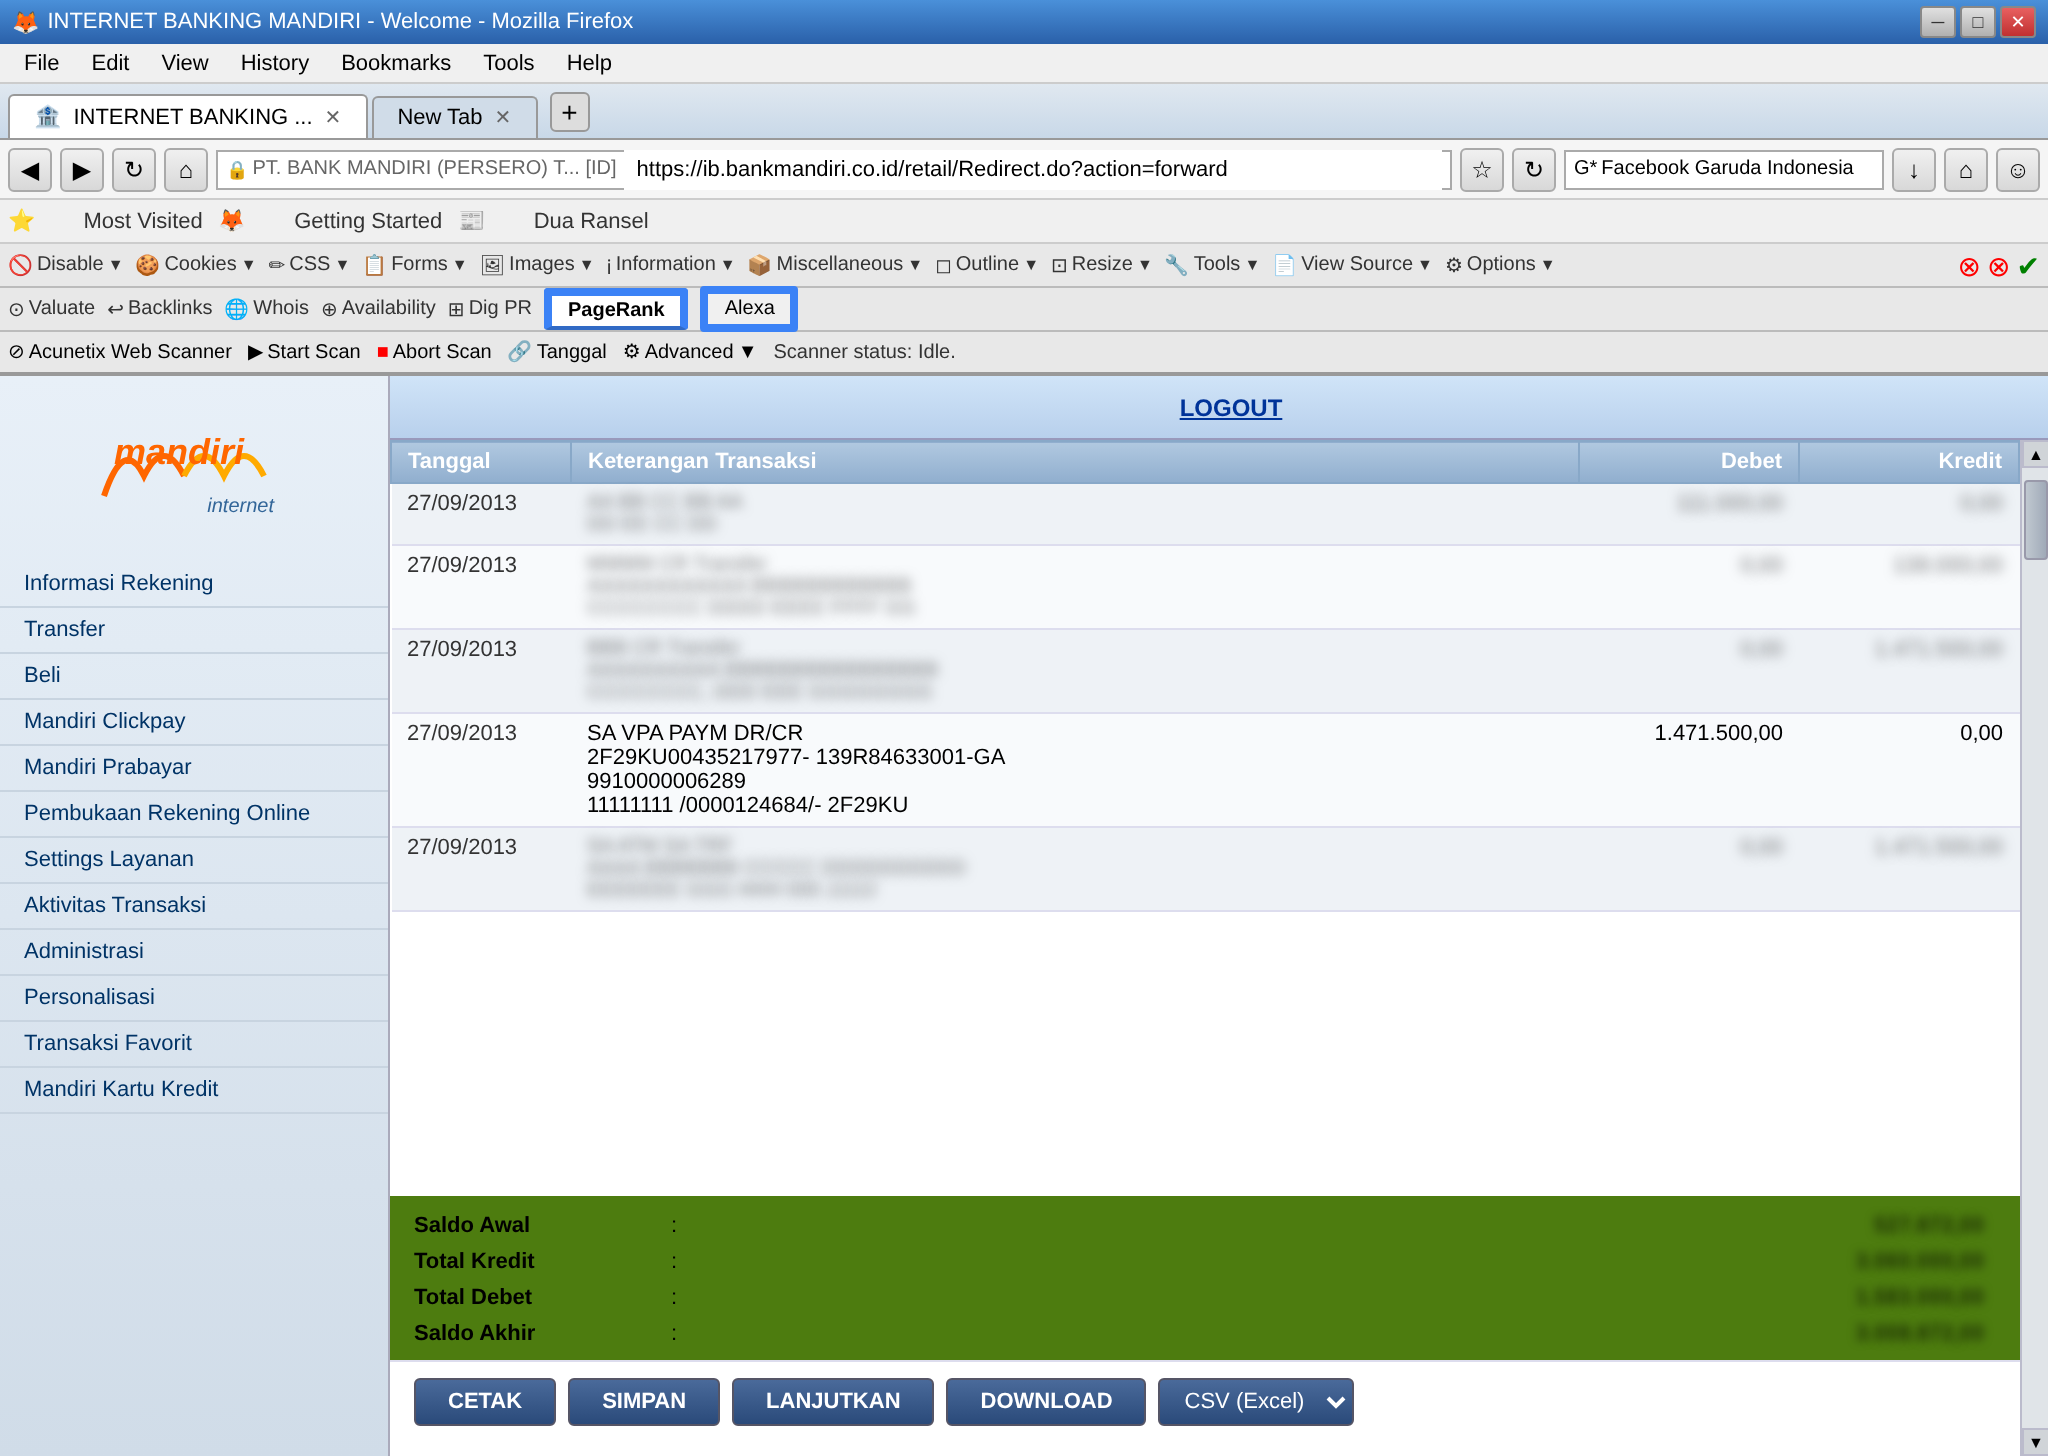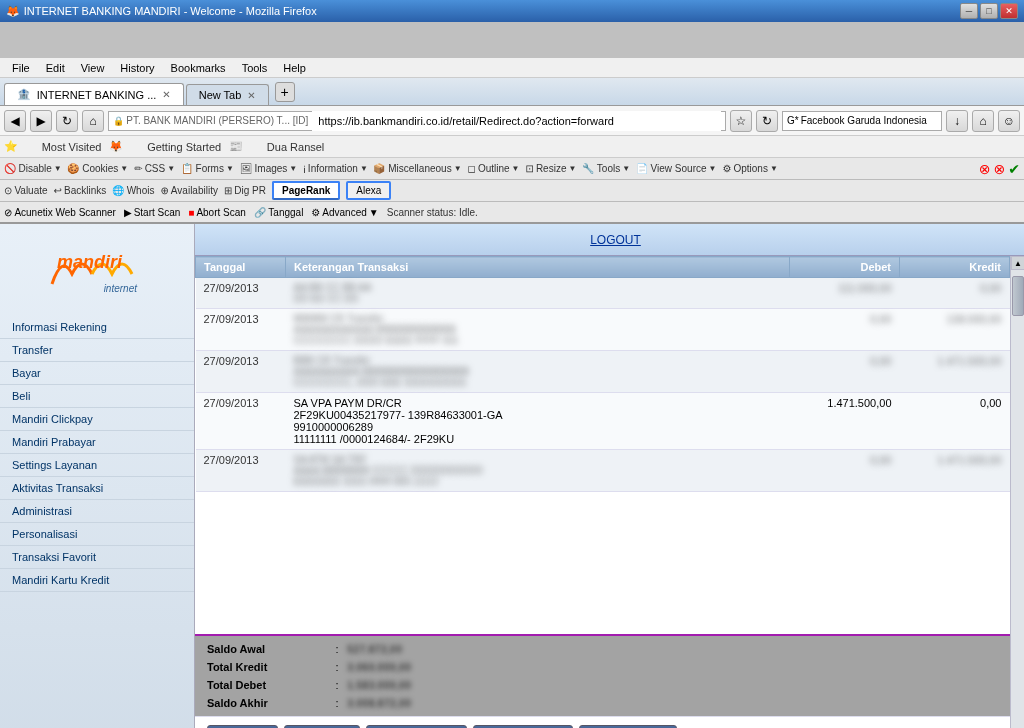--- a/index.html
+++ b/index.html
@@ -28,21 +28,20 @@
     .title-bar-btn.close { background: linear-gradient(to bottom, #e86060, #c03030); color: white; }
 
     
     .menu-bar {
       background: #f0f0f0;
       height: 20px;
       display: flex;
       align-items: center;
       padding: 0 4px;
       border-bottom: 1px solid #ccc;
-      margin-top: 36px;
     }
     .menu-item {
       padding: 2px 8px;
       font-size: 11px;
       cursor: pointer;
       color: #000;
     }
 
     
     .tab-bar {
@@ -141,21 +140,21 @@
       height: 22px;
       display: flex;
       align-items: center;
       padding: 0 4px;
       gap: 6px;
       border-bottom: 1px solid #bbb;
       font-size: 10px;
     }
     .tab-btn {
       padding: 2px 8px;
-      border: 2px solid #3b82f6;
+      border: 4px solid #3b82f6;
       background: #f0f0f0;
       font-size: 10px;
       cursor: pointer;
       border-radius: 2px;
     }
     .tab-btn.active { background: white; border-bottom: 2px solid #316ac5; font-weight: bold; }
 
     
     .scanner-toolbar {
       background: #e8e8e8;
@@ -214,21 +213,21 @@
       background: linear-gradient(to bottom, #d0e4f8, #b8d0ec);
       height: 32px;
       display: flex;
       align-items: center;
       justify-content: center;
       border-bottom: 1px solid #99b;
     }
     .logout-link {
       color: #003399;
       text-decoration: underline;
-      font-weight: normal;
+      font-weight: bold;
       font-size: 12px;
       cursor: pointer;
       padding-left: 12px;
     }
 
     
     .table-container {
       overflow-y: auto;
       height: calc(100% - 32px - 130px);
     }
@@ -255,33 +254,33 @@
     .blurred {
       color: transparent;
       text-shadow: 0 0 6px rgba(0,0,0,0.5);
       user-select: none;
     }
     .amount { text-align: right; }
     .date-cell { white-space: nowrap; color: #333; }
 
     
     .summary-section {
-      border-top: 2px solid #a21caf;
+      border-top: 2px solid #4d7c0f;
       padding: 4px 0;
-      background: #a3a3a3;
+      background: #4d7c0f;
     }
     .summary-row {
       display: flex;
       align-items: center;
       padding: 3px 12px;
       font-size: 11px;
     }
     .summary-label { font-weight: bold; width: 120px; }
     .summary-colon { width: 20px; text-align: center; }
-    .summary-value { flex: 1; font-weight: bold; padding-right: 20px; }
+    .summary-value { flex: 1; text-align: right; font-weight: bold; padding-right: 20px; }
     .blurred-val {
       color: transparent;
       text-shadow: 0 0 5px rgba(0,0,0,0.6);
     }
 
     
     .action-buttons {
       display: flex;
       gap: 6px;
       padding: 8px 12px;
@@ -542,30 +541,30 @@
       </div>
     </div>
 
     <div class="sidebar-menu-item">
       <span>Informasi Rekening</span>
     </div>
     <div class="sidebar-menu-item">
       <span>Transfer</span>
     </div>
     <div class="sidebar-menu-item">
-      <span>Bayar</span>
-    </div>
-    <div class="sidebar-menu-item">
       <span>Beli</span>
     </div>
     <div class="sidebar-menu-item">
       <span>Mandiri Clickpay</span>
     </div>
     <div class="sidebar-menu-item">
       <span>Mandiri Prabayar</span>
+    </div>
+    <div class="sidebar-menu-item">
+      <span>Pembukaan Rekening Online</span>
     </div>
     <div class="sidebar-menu-item">
       <span>Settings Layanan</span>
     </div>
     <div class="sidebar-menu-item">
       <span>Aktivitas Transaksi</span>
     </div>
     <div class="sidebar-menu-item">
       <span>Administrasi</span>
     </div>

